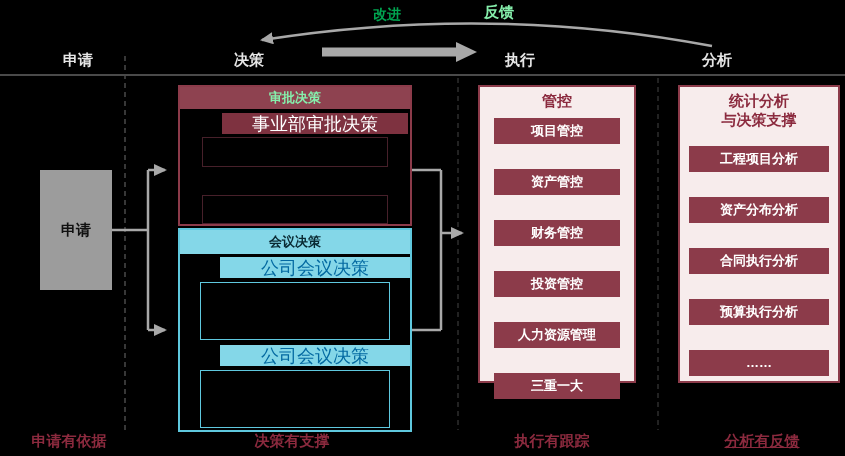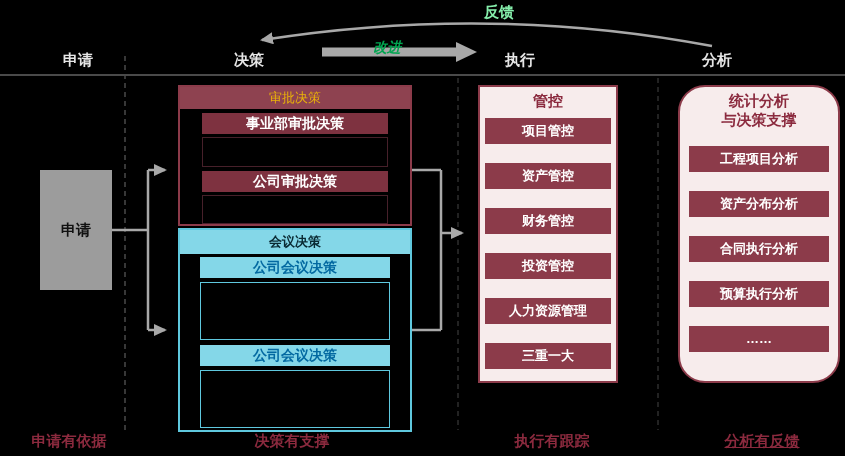--- a/index.html
+++ b/index.html
@@ -15,42 +15,42 @@
   .improve-text { color:#00A550; font-size:14px; }
 
   .apply-box { position:absolute; left:40px; top:170px; width:72px; height:120px;
                background:#9C9C9C; display:flex; align-items:center; justify-content:center;
                color:#111; font-weight:bold; font-size:15px; z-index:2; }
   .obscured { position:absolute; background:#000; z-index:2; }
 
   .approval-section { position:absolute; left:178px; top:85px; width:234px; height:141px;
                       border:2px solid #8C3B4A; background:#000; z-index:2; }
   .approval-header { position:absolute; left:0; top:0; width:100%; height:22px; background:#8E4250;
-                     color:#eab308; font-weight:normal; font-size:13px;
+                     color:#86efac; font-weight:bold; font-size:13px;
                      display:flex; align-items:center; justify-content:center; }
   .meeting-section { position:absolute; left:178px; top:228px; width:234px; height:204px;
                      border:2px solid #5FC8DE; background:#000; z-index:2; }
   .meeting-header { position:absolute; left:0; top:0; width:100%; height:24px; background:#84D7E8;
                     color:#0A2A33; font-weight:bold; font-size:13px;
                     display:flex; align-items:center; justify-content:center; }
   .sub-bar { position:absolute; height:21px; display:flex; align-items:center;
-             justify-content:center; font-weight:bold; font-size:14px; }
+             justify-content:center; font-weight:normal; font-size:18px;margin-left:20px; }
   .approval-section .sub-bar { left:22px; width:186px; background:#7E3240; color:#fff; }
   .meeting-section .sub-bar { left:20px; width:190px; background:#84D7E8; color:#0369a1; }
   .content-box { position:absolute; background:#000; }
   .approval-section .content-box { left:22px; width:186px; border:1px solid #47202A; }
   .meeting-section .content-box { left:20px; width:190px; border:1.5px solid #5FC8DE; }
 
   .panel { position:absolute; top:85px; height:298px; background:#F7ECEC;
            border:2px solid #8C3B4A; display:flex; flex-direction:column; align-items:center; z-index:2; }
-  .control-panel { left:478px; width:140px; }
-  .analysis-panel { left:678px; width:162px;border-radius:27px; }
+  .control-panel { left:478px; width:158px; }
+  .analysis-panel { left:678px; width:162px; }
   .panel-title { margin-top:5px; color:#8B2A3E; font-weight:bold; font-size:15px;
                  text-align:center; line-height:1.25; }
-  .panel-item { flex:none; width:126px; height:26px; margin-top:19px; background:#8C3B4A;
+  .panel-item { flex:none; width:126px; height:26px; margin-top:25px; background:#8C3B4A;
                 color:#fff; font-size:13px; font-weight:bold;
                 display:flex; align-items:center; justify-content:center; }
   .analysis-panel .panel-item { width:140px; }
   .panel-item.first-control { margin-top:7px; }
   .panel-item.first-analysis { margin-top:16px; }
 
   .caption { position:absolute; top:432px; width:110px; text-align:center; color:#8B2A3E;
              font-weight:bold; font-size:15px; z-index:2; }
 </style>
 </head>
@@ -76,37 +76,36 @@
 
     <path d="M 112 230 H 148 M 148 170 V 330" fill="none" stroke="#A8A8A8" stroke-width="2.5"></path>
     <line x1="148" y1="170" x2="165" y2="170" stroke="#A8A8A8" stroke-width="2.5" marker-end="url(#ah)"></line>
     <line x1="148" y1="330" x2="165" y2="330" stroke="#A8A8A8" stroke-width="2.5" marker-end="url(#ah)"></line>
 
     <path d="M 412 170 H 441 M 412 330 H 441 M 441 170 V 330" fill="none" stroke="#A8A8A8" stroke-width="2.5"></path>
     <line x1="441" y1="233" x2="462" y2="233" stroke="#A8A8A8" stroke-width="2.5" marker-end="url(#ah)"></line>
   </svg>
 
   <div class="loop-label feedback-text" style="left:475px; top:3px;">反馈</div>
-  <div class="loop-label improve-text" style="left:363px; top:39px;font-style:italic;">改进</div>
+  <div class="loop-label improve-text" style="left:363px; top:6px;">改进</div>
 
   <div class="stage-label" style="left:55px; top:51px;">申请</div>
   <div class="stage-label" style="left:226px; top:51px;">决策</div>
   <div class="stage-label" style="left:497px; top:51px;">执行</div>
   <div class="stage-label" style="left:694px; top:51px;">分析</div>
 
   <div class="apply-box">
     <span>申请</span>
   </div>
   <div class="obscured" style="left:36px; top:294px; width:84px; height:44px;"></div>
 
   <div class="approval-section">
     <div class="approval-header">审批决策</div>
     <div class="sub-bar" style="top:26px;">事业部审批决策</div>
     <div class="content-box" style="top:50px; height:30px;"></div>
-    <div class="sub-bar" style="top:84px;">公司审批决策</div>
     <div class="content-box" style="top:108px; height:29px;"></div>
   </div>
 
   <div class="meeting-section">
     <div class="meeting-header">会议决策</div>
     <div class="sub-bar" style="top:27px;">公司会议决策</div>
     <div class="content-box" style="top:52px; height:58px;"></div>
     <div class="sub-bar" style="top:115px;">公司会议决策</div>
     <div class="content-box" style="top:140px; height:58px;"></div>
   </div>

